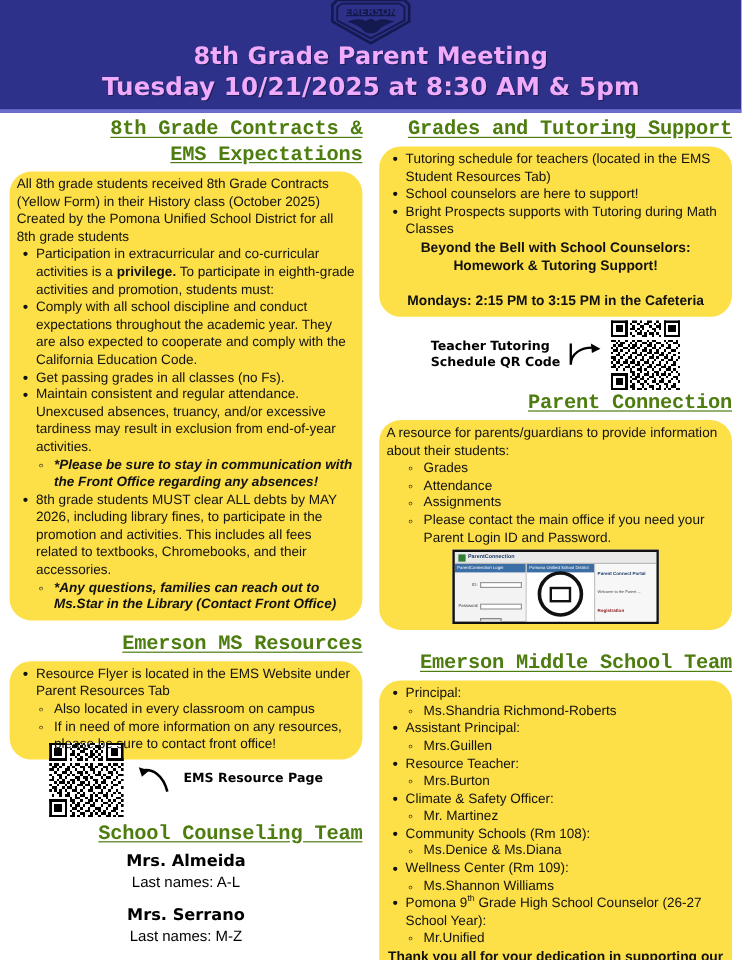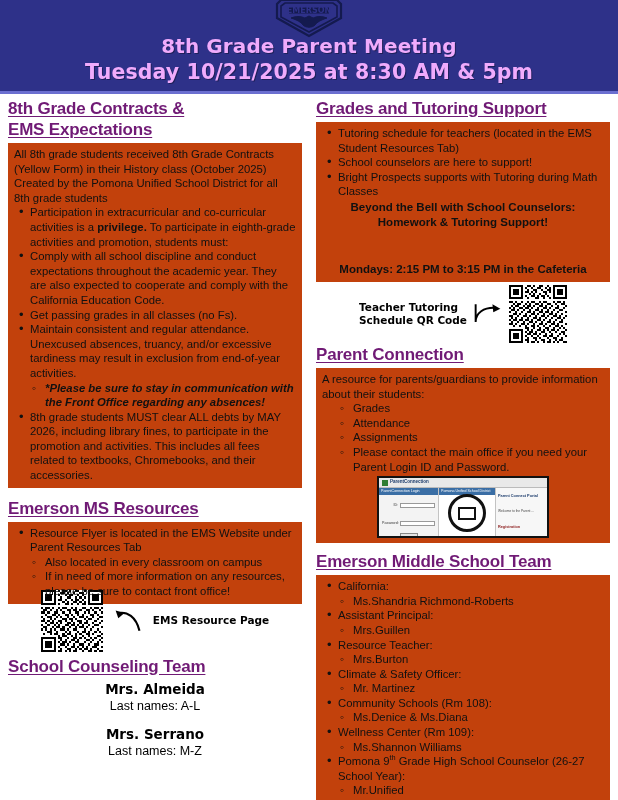--- a/index.html
+++ b/index.html
@@ -50,39 +50,40 @@
   .cols {
     position: relative;
     display: flex;
     width: 618px;
     padding: 0;
   }
   .col-left  { width: 310px; padding: 0 8px 0 8px; }
   .col-right { width: 308px; padding: 0 8px 0 6px; }
 
   h2.sec {
-    text-align: left;
-    font-family: Liberation Sans, sans-serif;
+    text-align: right;
+    font-family: Liberation Mono, monospace;
     font-weight: bold;
     font-size: 17px;
     line-height: 21px;
-    color: #701a75;
+    color: #4d7c0f;
     text-decoration: underline;
     text-underline-offset: 2px;
     margin: 4px 0 3px 0;
     letter-spacing: -0.2px;
   }
   h2.sec.two-line { font-size: 17px; }
 
   .panel {
-    background: #c2410c;
+    background: #fde047;
     padding: 4px 6px 5px 6px;
     font-size: 11.3px;
     line-height: 14.6px;
     color: #111;
+    border-radius: 18px;
   }
   .panel p { margin: 0; }
   .panel ul { list-style: none; margin: 0; padding: 0; }
   .panel li {
     position: relative;
     padding-left: 16px;
     margin: 0;
   }
   .panel li.b1::before {
     content: "\2022";
@@ -100,21 +101,21 @@
   }
   .bold { font-weight: bold; }
   .bolditalic { font-weight: bold; font-style: italic; }
   .center-bold {
     text-align: center;
     font-weight: bold;
     font-size: 11.5px;
     line-height: 15px;
     margin-top: 1px;
   }
-  .center-bold.spaced { margin-top: 32px; }
+  .center-bold.spaced { margin-top: 14px; }
   sup { font-size: 0.65em; vertical-align: super; line-height: 0; }
 
   
   .qr-row {
     display: flex;
     align-items: center;
     justify-content: center;
     gap: 6px;
     margin-top: 3px;
   }
@@ -212,20 +213,23 @@
           <li class="b1">
             <span>Participation in extracurricular and co-curricular activities is a </span><span class="bold">privilege.</span><span> To participate in eighth-grade activities and promotion, students must:</span>
           </li>
           <li class="b1">Comply with all school discipline and conduct expectations throughout the academic year. They are also expected to cooperate and comply with the California Education Code.</li>
           <li class="b1">Get passing grades in all classes (no Fs).</li>
           <li class="b1">Maintain consistent and regular attendance. Unexcused absences, truancy, and/or excessive tardiness may result in exclusion from end-of-year activities.</li>
           <ul class="sub">
             <li class="b2 bolditalic">*Please be sure to stay in communication with the Front Office regarding any absences!</li>
           </ul>
           <li class="b1">8th grade students MUST clear ALL debts by MAY 2026, including library fines, to participate in the promotion and activities. This includes all fees related to textbooks, Chromebooks, and their accessories.</li>
+          <ul class="sub">
+            <li class="b2 bolditalic">*Any questions, families can reach out to Ms.Star in the Library (Contact Front Office)</li>
+          </ul>
         </ul>
       </div>
 
       <h2 class="sec" style="margin-top:10px;">Emerson MS Resources</h2>
 
       <div class="panel">
         <ul>
           <li class="b1">Resource Flyer is located in the EMS Website under Parent Resources Tab</li>
           <ul class="sub">
             <li class="b2">Also located in every classroom on campus</li>
@@ -794,25 +798,25 @@
               <div class="hd blue">Parent Connect Portal</div>
               <div class="sub">Welcome to the Parent ...</div>
               <div class="hd">Registration</div>
               <div class="sub">Registration</div>
 
             </div>
           </div>
         </div>
       </div>
 
-      <h2 class="sec" style="margin-top:8px;">Emerson Middle School Team</h2>
+      <h2 class="sec" style="margin-top:18px;">Emerson Middle School Team</h2>
 
       <div class="panel">
         <ul>
-          <li class="b1">California:</li>
+          <li class="b1">Principal:</li>
           <ul class="sub">
               <li class="b2">Ms.Shandria Richmond-Roberts</li>
             </ul>
           <li class="b1">Assistant Principal:</li>
           <ul class="sub">
               <li class="b2">Mrs.Guillen</li>
             </ul>
           <li class="b1">Resource Teacher:</li>
           <ul class="sub">
               <li class="b2">Mrs.Burton</li>

